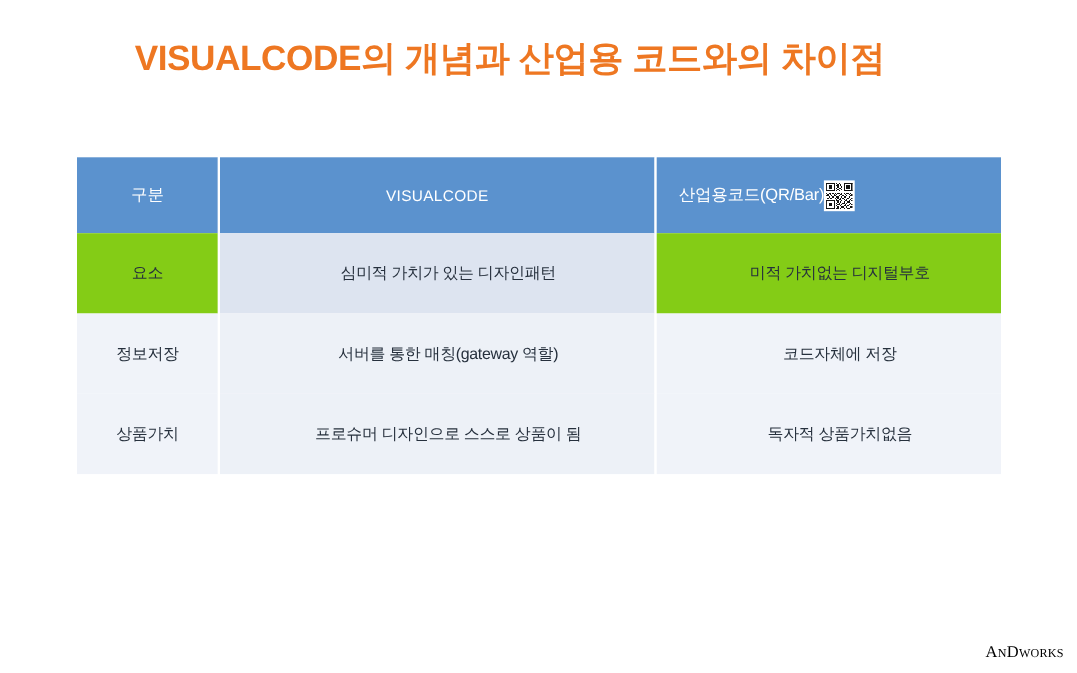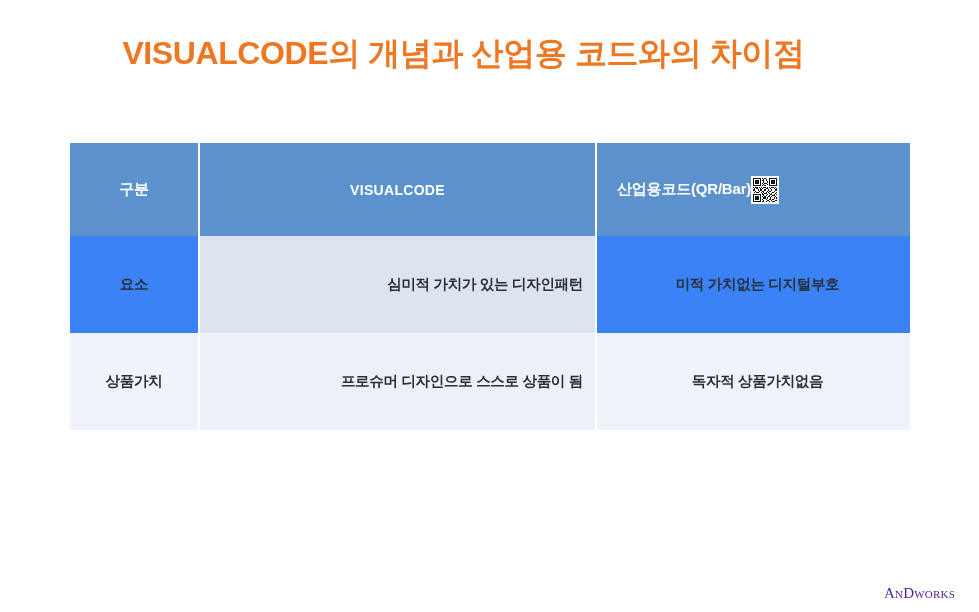--- a/index.html
+++ b/index.html
@@ -34,24 +34,24 @@
     position: absolute;
     left: 70px;
     top: 143px;
     width: 838px;
     border-collapse: separate;
     border-spacing: 0;
     table-layout: fixed;
   }
   .comparison-table td,
   .comparison-table th {
-    padding: 12px;
+    padding: 0;
     margin: 10px;
     vertical-align: middle;
-    font-weight: bold;
+    font-weight: normal;
   }
 
   
   .col-label   { width: 128px; }
   .col-gap     { width: 2px; }
   .col-vc      { width: 395px; }
   .col-ind     { width: 313px; }
 
   
   .hdr-cell {
@@ -82,55 +82,55 @@
     background: #ffffff;
     padding: 2px;
     box-sizing: border-box;
     flex: 0 0 auto;
     display: block;
   }
   .qr-badge svg { display: block; }
 
   
   .row-dark  .cell-label,
-  .row-dark  .cell-ind   { background: #3b82f6; }
+  .row-dark  .cell-ind   { background: #84cc16; }
   .row-dark  .cell-vc    { background: #DDE4F0; }
   .row-dark  .cell-gap   { background: #ffffff; }
 
   .row-light .cell-label,
   .row-light .cell-ind   { background: #F0F3F9; }
   .row-light .cell-vc    { background: #EDF1F7; }
   .row-light .cell-gap   { background: #ffffff; }
 
   .comparison-table tbody td {
     height: 73px;
     font-size: 14.5px;
     color: #26303d;
     letter-spacing: -0.3px;
   }
   .cell-label {
     text-align: center;
     color: #1f2833;
   }
-  .cell-vc  { padding-left: 20px !important; text-align: right; }
+  .cell-vc  { padding-left: 20px !important; text-align: center; }
   .cell-ind { padding-left: 20px !important; text-align: center; }
 
   .cell-vc.is-latin {
     font-size: 16px;
     letter-spacing: 0.1px;
   }
 
   
   .brand-logo {
     position: absolute;
-    right: 24px;
+    right: 12px;
     bottom: 10px;
     font-family: "Liberation Serif", "DejaVu Serif", serif;
     font-size: 15px;
-    color: #4c1d95;
+    color: #000000;
     letter-spacing: 0.2px;
     font-variant: small-caps;
     text-transform: lowercase;
     white-space: nowrap;
   }
   .brand-logo .cap {
     font-variant: normal;
     text-transform: none;
   }
 </style>
@@ -274,20 +274,27 @@
 
   <tbody>
     <tr class="row-dark">
       <td class="cell-label">요소</td>
       <td class="cell-gap"></td>
       <td class="cell-vc">심미적 가치가 있는 디자인패턴</td>
       <td class="cell-gap"></td>
       <td class="cell-ind">미적 가치없는 디지털부호</td>
     </tr>
 
+    <tr class="row-light">
+      <td class="cell-label">정보저장</td>
+      <td class="cell-gap"></td>
+      <td class="cell-vc">서버를 통한 매칭(gateway 역할)</td>
+      <td class="cell-gap"></td>
+      <td class="cell-ind">코드자체에 저장</td>
+    </tr>
 
 
     <tr class="row-light">
       <td class="cell-label">상품가치</td>
       <td class="cell-gap"></td>
       <td class="cell-vc">프로슈머 디자인으로 스스로 상품이 됨</td>
       <td class="cell-gap"></td>
       <td class="cell-ind">독자적 상품가치없음</td>
     </tr>
   </tbody>

